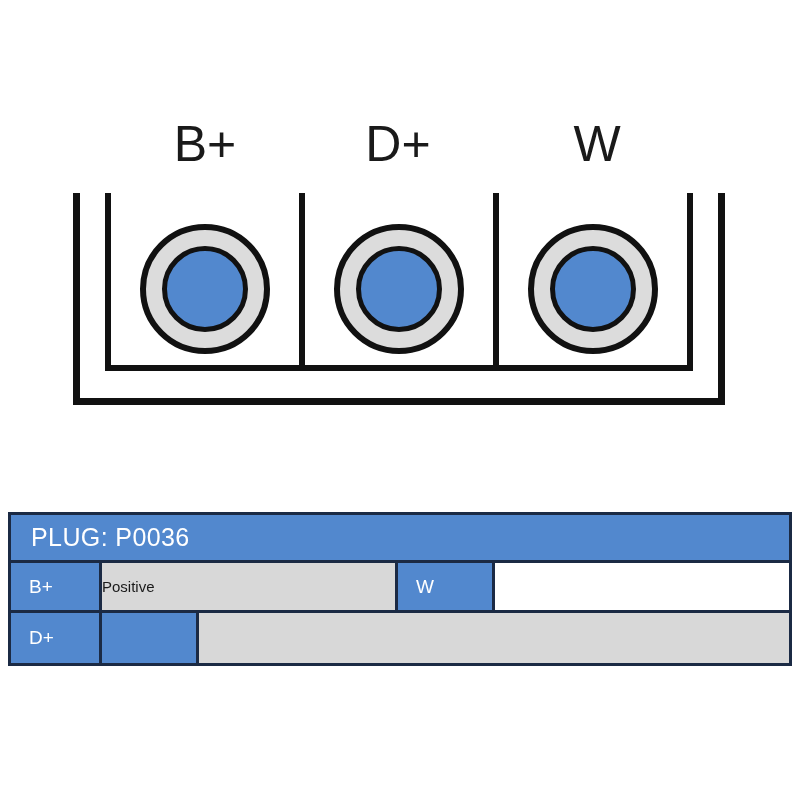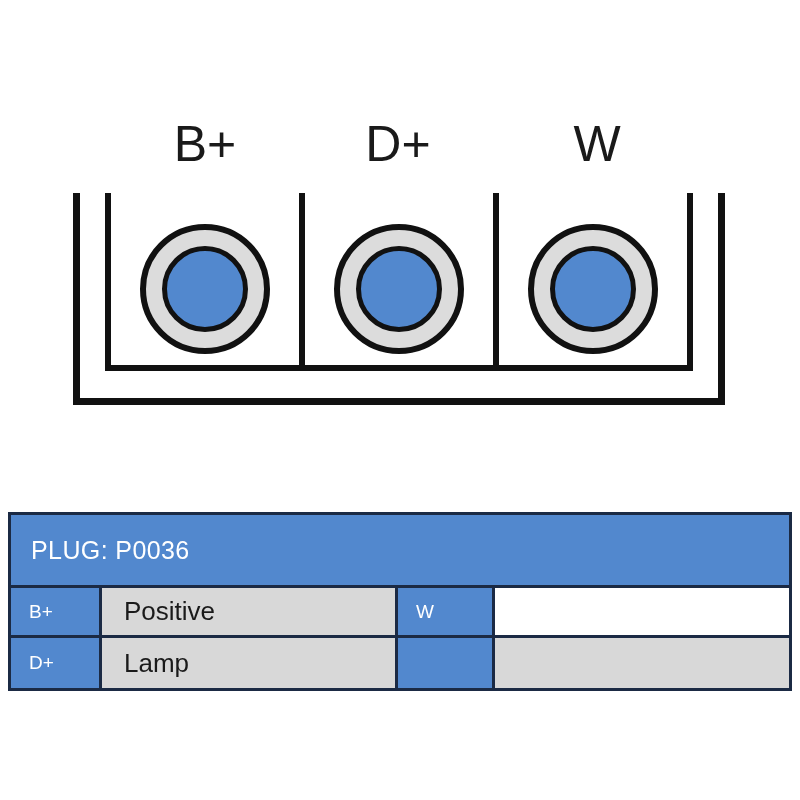--- a/index.html
+++ b/index.html
@@ -100,21 +100,21 @@
     top: 512px;
     width: 784px;
     border: 3px solid #1b2a44;
     background: #ffffff;
   }
 
   .legend-header {
     background: #5288ce;
     color: #ffffff;
     font-size: 25px;
-    height: 73px;
+    height: 48px;
     display: flex;
     align-items: center;
     padding-left: 20px;
     border-bottom: 3px solid #1b2a44;
     letter-spacing: 0.4px;
   }
 
   .legend-row {
     display: flex;
     height: 50px;
@@ -127,24 +127,23 @@
     color: #ffffff;
     font-size: 19px;
     display: flex;
     align-items: center;
     padding-left: 18px;
     border-right: 3px solid #1b2a44;
   }
   .cell-val {
     background: #d8d8d8;
     color: #1a1a1a;
-    font-size: 26px;
-    display: flex;
-    align-items: center;
-    padding-left: 22px;
+    font-size: 15px;
+    display: flex;
+    align-items: center;
     border-right: 3px solid #1b2a44;
   }
   .cell-val.last { border-right: none; }
 
   .k-left  { width: 91px; }
   .v-left  { width: 296px; }
   .k-right { width: 97px; }
   .v-right { flex: 1 1 auto; }
 </style>
 </head>
@@ -186,18 +185,17 @@
   <div class="legend-header">PLUG: P0036</div>
 
   <div class="legend-row">
     <div class="cell-key k-left">B+</div>
     <div class="cell-val v-left">Positive</div>
     <div class="cell-key k-right">W</div>
   </div>
 
   <div class="legend-row">
     <div class="cell-key k-left">D+</div>
-    <div class="cell-val v-left">Lamp</div>
     <div class="cell-key k-right"></div>
     <div class="cell-val v-right last"></div>
   </div>
 
 </div>
 
 </body></html>

